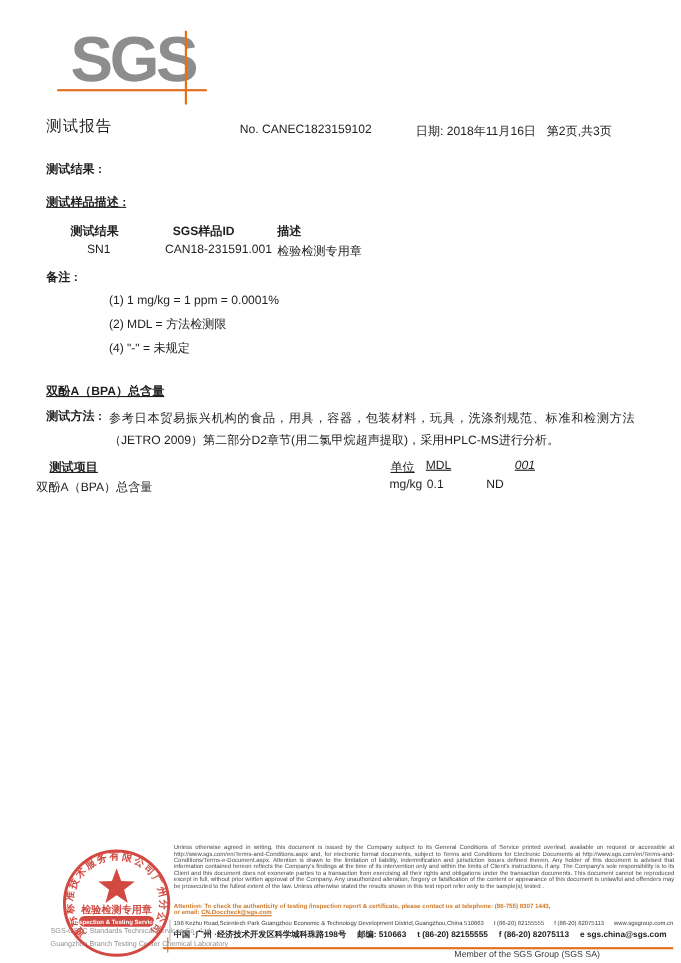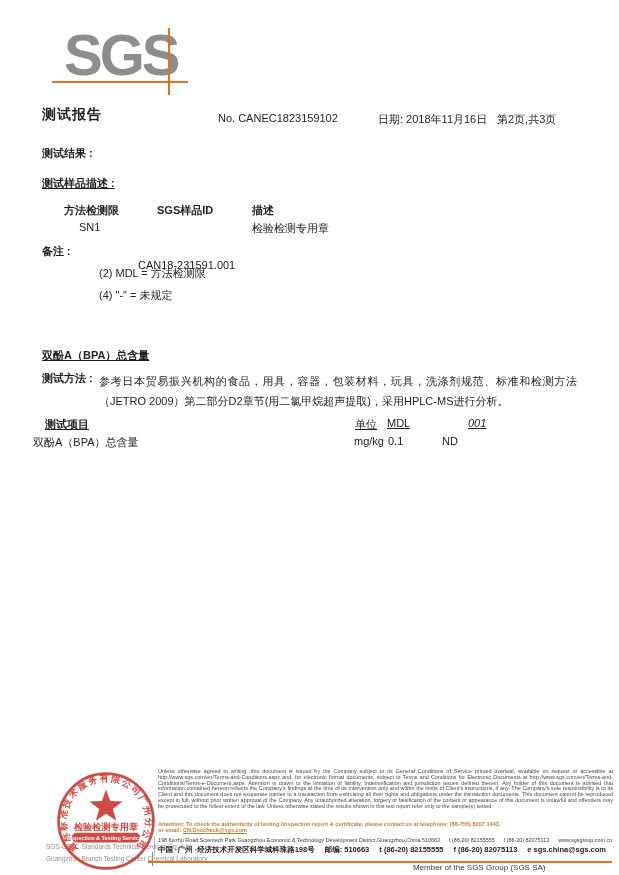--- a/index.html
+++ b/index.html
@@ -10,34 +10,34 @@
   }
   .abs{position:absolute;}
   .u{text-decoration:underline;}
 
   
   #logo-text{left:64px;top:28px;font-size:58px;line-height:54px;font-weight:bold;
     color:#8d8d8d;letter-spacing:-3px;}
   #logo-hline{left:52px;top:81px;width:136px;height:2px;background:#e4701e;}
   #logo-vline{left:168px;top:28px;width:2px;height:67px;background:#e4701e;}
 
-  #page-title{left:42px;top:106px;font-size:14px;font-weight:bold;letter-spacing:1px;}
+  #page-title{left:42px;top:106px;font-size:14px;font-weight:normal;letter-spacing:1px;}
   #report-no{left:218px;top:112px;font-size:11px;}
   #report-date{left:378px;top:112px;font-size:11px;}
   #page-info{left:497px;top:112px;font-size:11px;}
 
   
   .sec-label{font-size:11px;font-weight:bold;}
   #results-label{left:42px;top:146px;}
   #sample-desc-label{left:42px;top:176px;text-decoration:underline;}
 
   .t1h{font-size:11px;font-weight:bold;top:203px;}
   .t1c{font-size:11px;top:221px;}
   #t1h0{left:64px;} #t1h1{left:157px;} #t1h2{left:252px;}
-  #t1c0{left:79px;} #t1c1{left:138px;margin-top:38px;} #t1c2{left:252px;}
+  #t1c0{left:79px;} #t1c1{left:150px;} #t1c2{left:252px;}
 
   #remarks-label{left:42px;top:244px;}
   #notes{left:99px;top:262px;font-size:11px;line-height:22px;}
 
   #bpa-title{left:42px;top:348px;font-size:11px;font-weight:bold;text-decoration:underline;}
   #method-label{left:42px;top:371px;}
   #method-text{left:99px;top:371px;width:478px;font-size:11px;line-height:20px;
     text-align:justify;}
 
   .t2h{font-size:11px;top:417px;text-decoration:underline;}
@@ -73,29 +73,30 @@
 <div class="abs" id="logo-vline"></div>
 
 <div class="abs" id="page-title">测试报告</div>
 <div class="abs" id="report-no">No. CANEC1823159102</div>
 <div class="abs" id="report-date">日期: 2018年11月16日</div>
 <div class="abs" id="page-info">第2页,共3页</div>
 
 <div class="abs sec-label" id="results-label">测试结果 :</div>
 <div class="abs sec-label" id="sample-desc-label">测试样品描述 :</div>
 
-<div class="abs t1h" id="t1h0">方法检测限</div>
+<div class="abs t1h" id="t1h0">测试结果</div>
 <div class="abs t1h" id="t1h1">SGS样品ID</div>
 <div class="abs t1h" id="t1h2">描述</div>
 <div class="abs t1c" id="t1c0">SN1</div>
 <div class="abs t1c" id="t1c1">CAN18-231591.001</div>
 <div class="abs t1c" id="t1c2">检验检测专用章</div>
 
 <div class="abs sec-label" id="remarks-label">备注 :</div>
 <div class="abs" id="notes">
+  <div>(1) 1 mg/kg = 1 ppm = 0.0001%</div>
   <div>(2) MDL = 方法检测限</div>
   <div>(4) "-" = 未规定</div>
 </div>
 
 <div class="abs" id="bpa-title">双酚A（BPA）总含量</div>
 <div class="abs sec-label" id="method-label">测试方法 :</div>
 <div class="abs" id="method-text">参考日本贸易振兴机构的食品，用具，容器，包装材料，玩具，洗涤剂规范、标准和检测方法（JETRO 2009）第二部分D2章节(用二氯甲烷超声提取)，采用HPLC-MS进行分析。</div>
 
 <div class="abs t2h" id="t2h0">测试项目</div>
 <div class="abs t2h" id="t2h1">单位</div>

